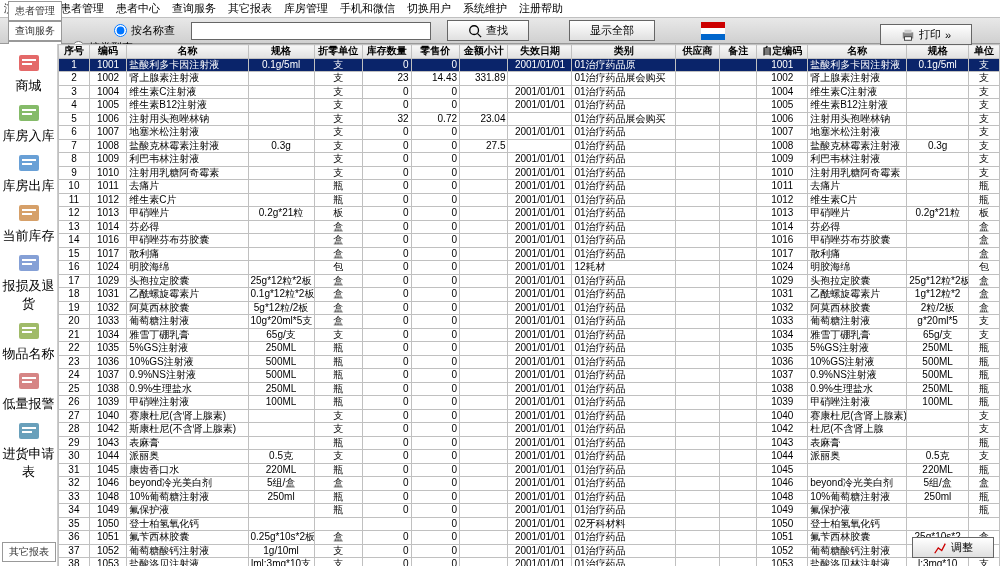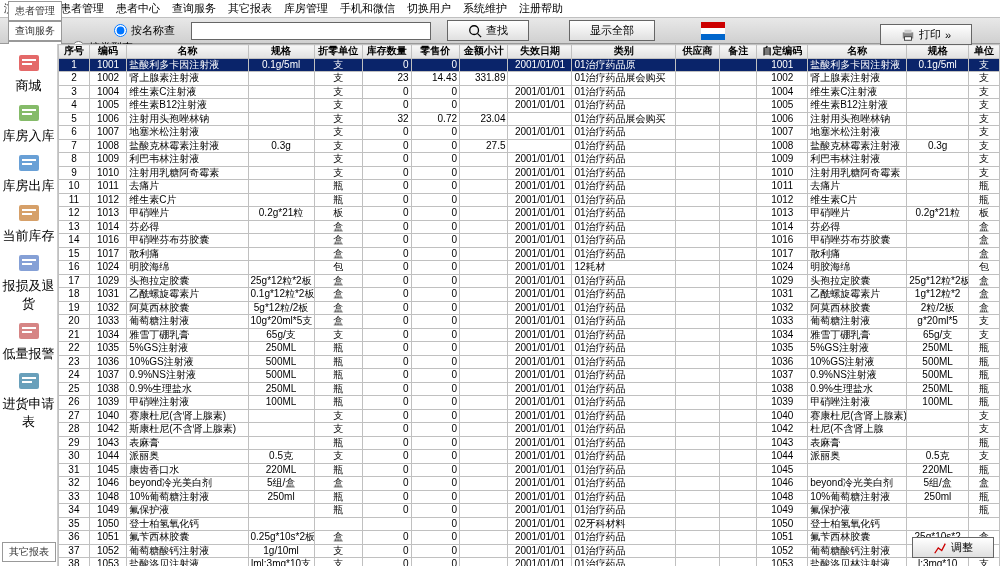--- a/index.html
+++ b/index.html
@@ -122,20 +122,28 @@
       <div class="side-item">
         <svg class="icon" viewBox="0 0 28 24">
           <rect x="4" y="4" width="20" height="16" rx="2" fill="#68c" opacity="0.8"></rect>
           <rect x="7" y="8" width="14" height="2" fill="#fff"></rect>
           <rect x="7" y="12" width="10" height="2" fill="#fff"></rect>
         </svg>
         <span class="lbl">报损及退货</span>
       </div>
       <div class="side-item">
         <svg class="icon" viewBox="0 0 28 24">
+          <rect x="4" y="4" width="20" height="16" rx="2" fill="#8a4" opacity="0.8"></rect>
+          <rect x="7" y="8" width="14" height="2" fill="#fff"></rect>
+          <rect x="7" y="12" width="10" height="2" fill="#fff"></rect>
+        </svg>
+        <span class="lbl">物品名称</span>
+      </div>
+      <div class="side-item">
+        <svg class="icon" viewBox="0 0 28 24">
           <rect x="4" y="4" width="20" height="16" rx="2" fill="#c66" opacity="0.8"></rect>
           <rect x="7" y="8" width="14" height="2" fill="#fff"></rect>
           <rect x="7" y="12" width="10" height="2" fill="#fff"></rect>
         </svg>
         <span class="lbl">低量报警</span>
       </div>
       <div class="side-item">
         <svg class="icon" viewBox="0 0 28 24">
           <rect x="4" y="4" width="20" height="16" rx="2" fill="#48a" opacity="0.8"></rect>
           <rect x="7" y="8" width="14" height="2" fill="#fff"></rect>

